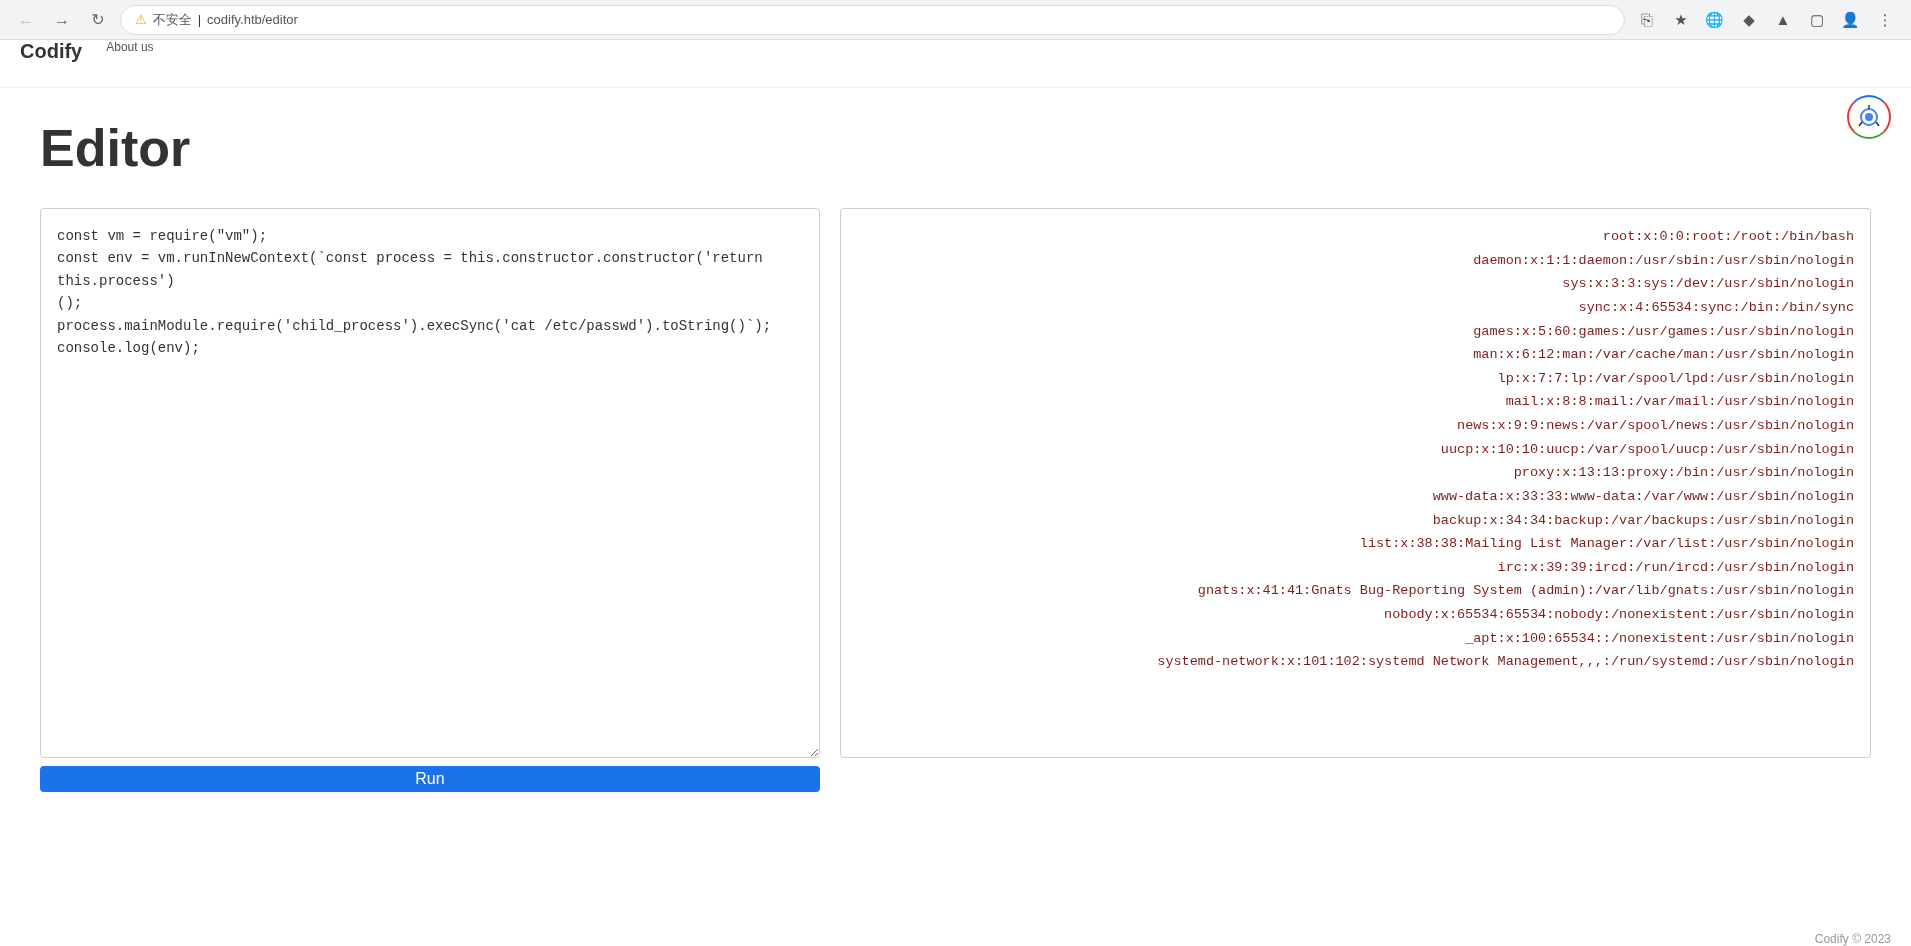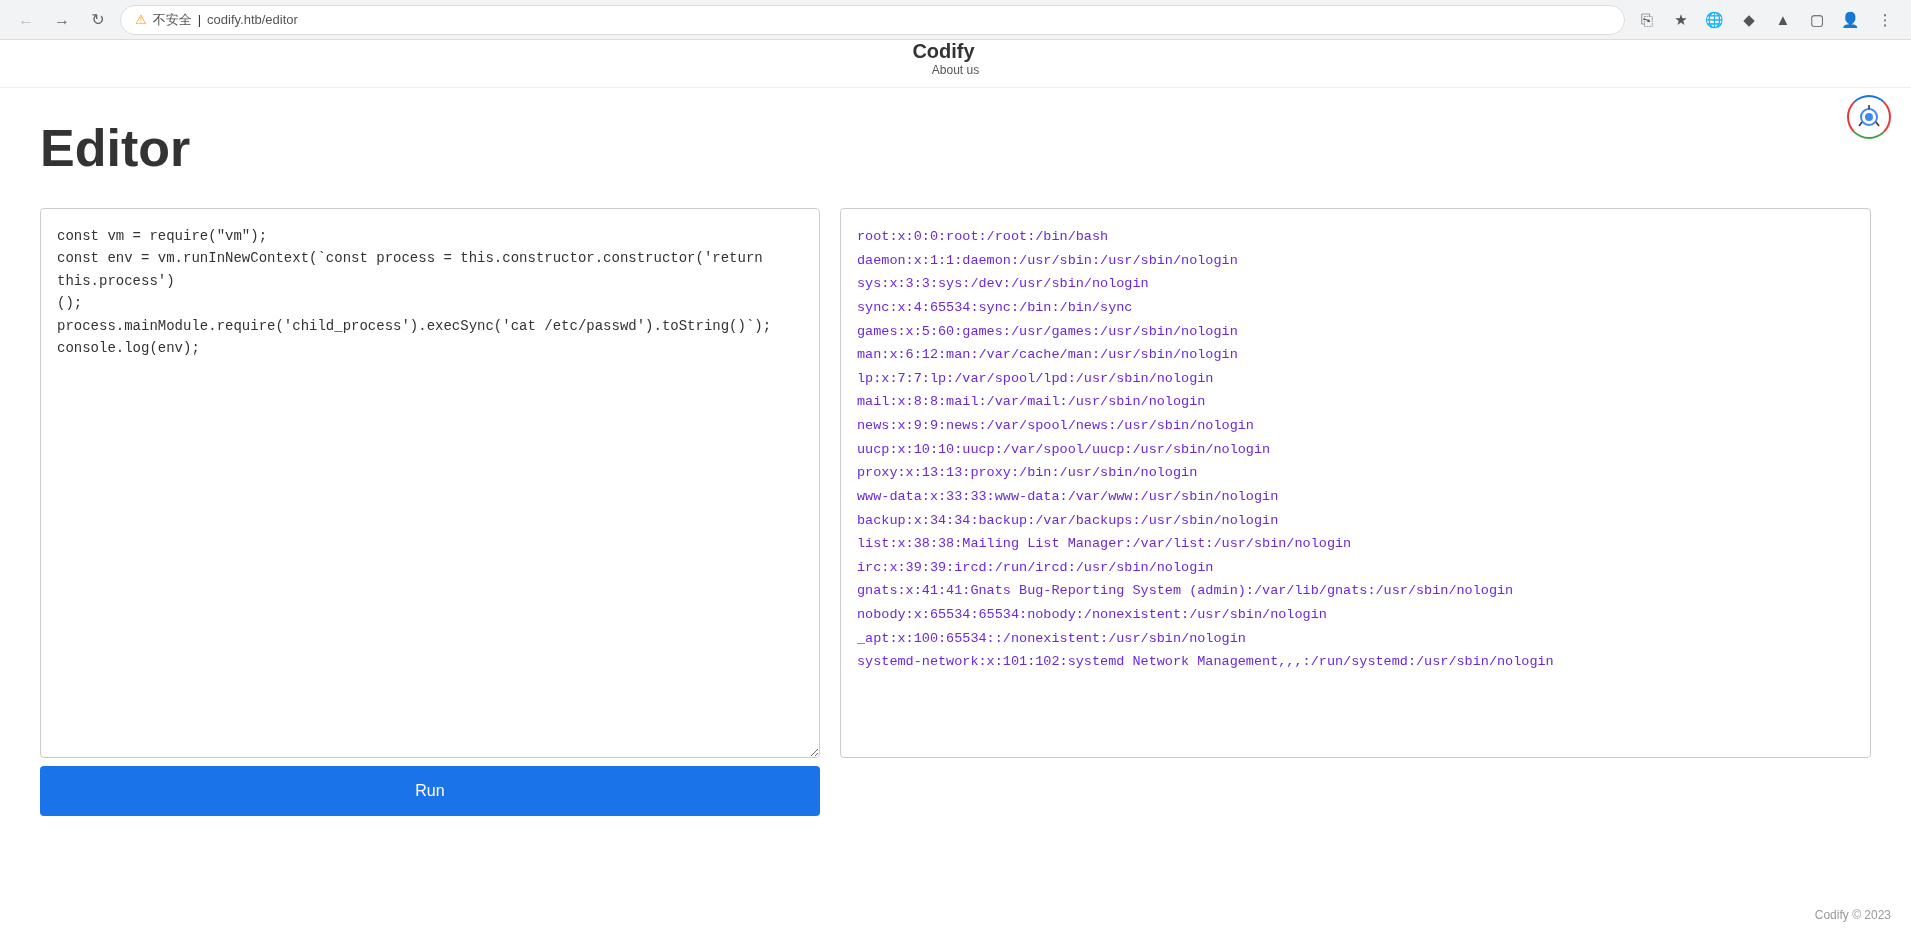--- a/index.html
+++ b/index.html
@@ -86,25 +86,23 @@
       align-items: center;
       justify-content: center;
       color: #555;
       font-size: 15px;
       border-radius: 50%;
     }
 
     
     .site-nav {
       display: flex;
-      align-items: center;
       padding: 0 20px;
       height: 48px;
       border-bottom: 1px solid #eee;
-      flex-direction: column;
     }
 
     .site-logo {
       font-size: 20px;
       font-weight: bold;
       color: #333;
       margin-right: 24px;
       text-decoration: none;
     }
 
@@ -150,42 +148,43 @@
       line-height: 1.6;
       resize: both;
       outline: none;
       color: #333;
       background: #fff;
       overflow: auto;
     }
 
     .run-btn {
       width: 100%;
-      padding: 16px;
+      padding: 4px;
       background: #1a73e8;
       color: #fff;
       border: none;
       border-radius: 4px;
       font-size: 16px;
       cursor: pointer;
       margin-top: 8px;
     }
 
     .output-panel {
       flex: 1;
       border: 1px solid #ccc;
       border-radius: 4px;
       height: 550px;
       overflow-y: scroll;
       padding: 16px;
       font-family: 'Courier New', monospace;
       font-size: 13.5px;
       line-height: 1.75;
-      color: #6d28d9;
-      background: #fff;
+      color: #7f1d1d;
+      background: #fff;
+      text-align: right;
     }
 
     .output-line {
       display: block;
     }
 
     
     .chromium-logo {
       width: 44px;
       height: 44px;
@@ -197,21 +196,21 @@
       border-color: #1a73e8 #e53935 #43a047;
       display: flex;
       align-items: center;
       justify-content: center;
       font-size: 22px;
       background: #fff;
     }
 
     .footer {
       position: fixed;
-      bottom: 24px;
+      bottom: 0;
       right: 20px;
       font-size: 12px;
       color: #999;
     }
 
     
     .output-panel::-webkit-scrollbar {
       width: 12px;
     }
     .output-panel::-webkit-scrollbar-track {

